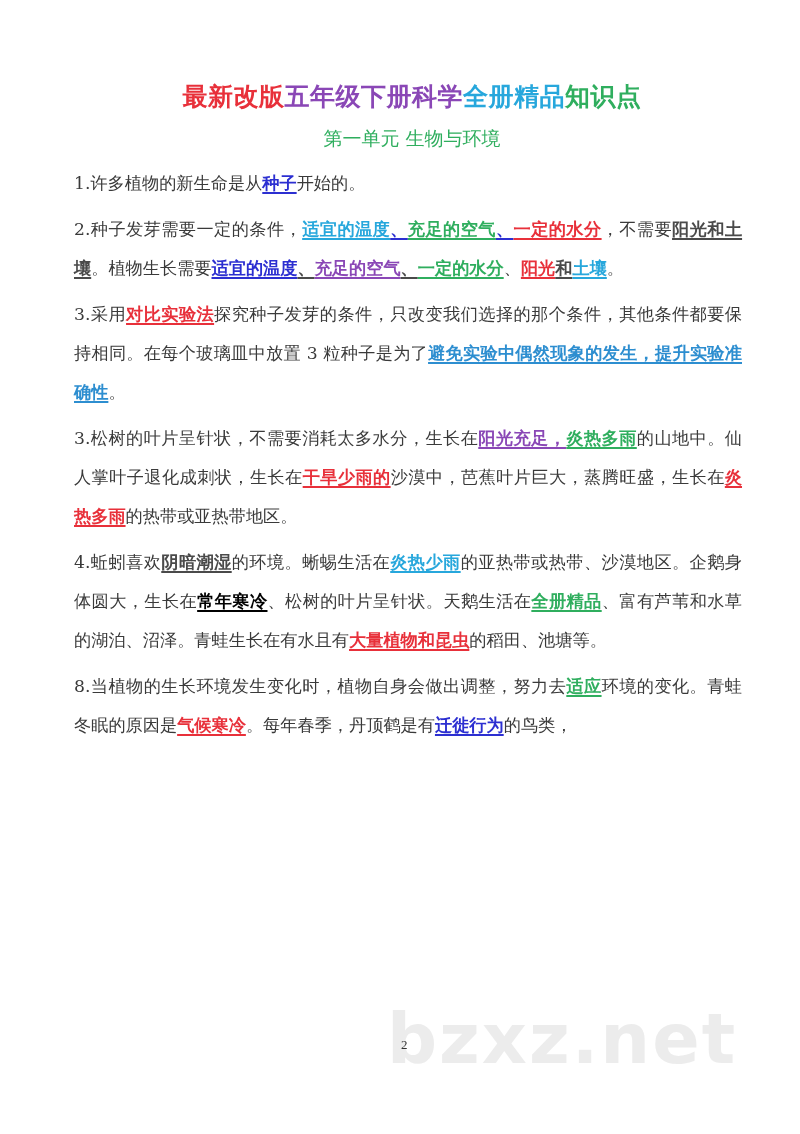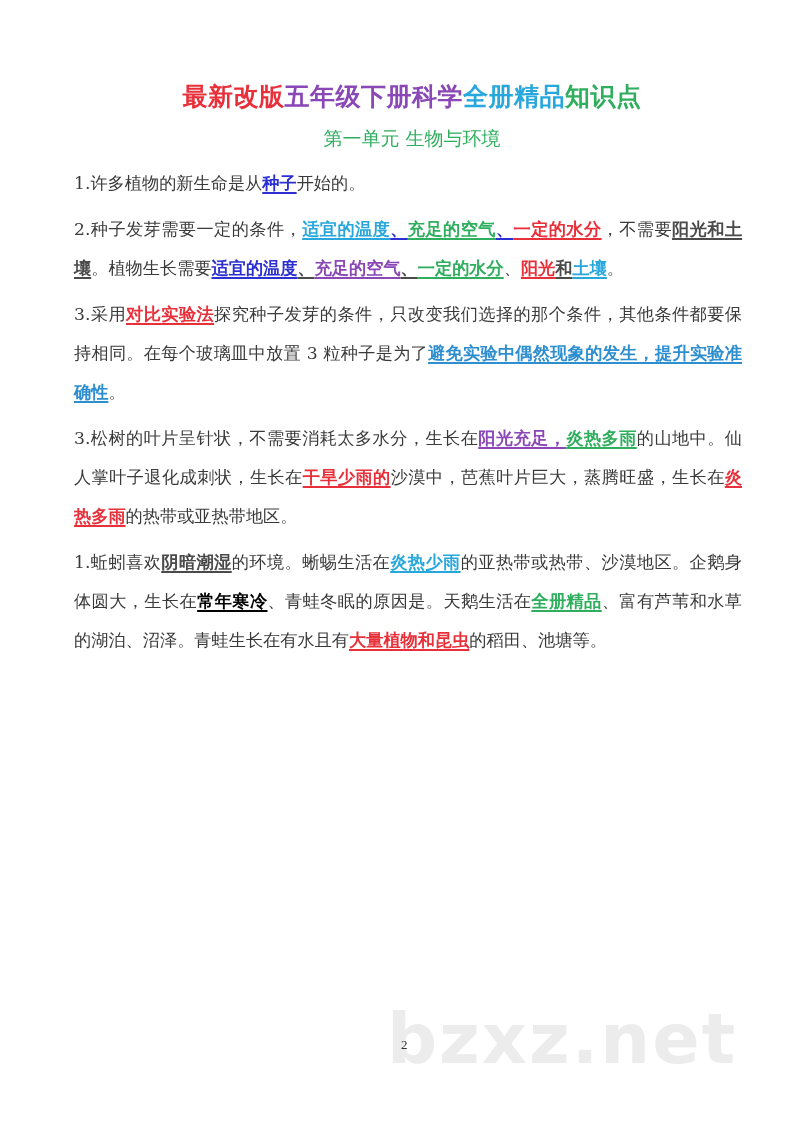--- a/index.html
+++ b/index.html
@@ -96,17 +96,18 @@
 <body>
 
 <div class="page">
   <div class="title"><span style="color: rgb(232, 48, 58);">最新改版</span><span style="color: rgb(138, 71, 182);">五年级下册科学</span><span style="color: rgb(39, 167, 220);">全册精品</span><span style="color: rgb(47, 174, 94);">知识点</span></div>
   <div class="subtitle">第一单元 生物与环境</div>
   <div class="body-text">
       <div class="para"><span>1.许多植物的新生命是从</span><span class="hl c-blue">种子</span><span>开始的。</span></div>
       <div class="para"><span>2.种子发芽需要一定的条件，</span><span class="hl c-cyan">适宜的温度</span><span class="hl c-blue">、</span><span class="hl c-green">充足的空气</span><span class="hl c-blue">、</span><span class="hl c-red">一定的水分</span><span>，不需要</span><span class="hl c-gray">阳光和土壤</span><span>。植物生长需要</span><span class="hl c-blue">适宜的温度</span><span class="hl c-gray">、</span><span class="hl c-purple">充足的空气</span><span class="hl c-gray">、</span><span class="hl c-green">一定的水分</span><span>、</span><span class="hl c-red">阳光</span><span class="hl c-gray">和</span><span class="hl c-cyan">土壤</span><span>。</span></div>
       <div class="para"><span>3.采用</span><span class="hl c-red">对比实验法</span><span>探究种子发芽的条件，只改变我们选择的那个条件，其他条件都要保持相同。在每个玻璃皿中放置 3 粒种子是为了</span><span class="hl c-teal">避免实验中偶然现象的发生，提升实验准确性</span><span>。</span></div>
       <div class="para"><span>3.松树的叶片呈针状，不需要消耗太多水分，生长在</span><span class="hl c-purple">阳光充足，</span><span class="hl c-green">炎热多雨</span><span>的山地中。仙人掌叶子退化成刺状，生长在</span><span class="hl c-red">干旱少雨的</span><span>沙漠中，芭蕉叶片巨大，蒸腾旺盛，生长在</span><span class="hl c-red">炎热多雨</span><span>的热带或亚热带地区。</span></div>
-      <div class="para"><span>1.蚯蚓喜欢</span><span class="hl c-gray">阴暗潮湿</span><span>的环境。蜥蜴生活在</span><span class="hl c-cyan">炎热少雨</span><span>的亚热带或热带、沙漠地区。企鹅身体圆大，生长在</span><span class="hl c-navy">常年寒冷</span><span>、青蛙冬眠的原因是。天鹅生活在</span><span class="hl c-green">全册精品</span><span>、富有芦苇和水草的湖泊、沼泽。青蛙生长在有水且有</span><span class="hl c-red">大量植物和昆虫</span><span>的稻田、池塘等。</span></div>
+      <div class="para"><span>4.蚯蚓喜欢</span><span class="hl c-gray">阴暗潮湿</span><span>的环境。蜥蜴生活在</span><span class="hl c-cyan">炎热少雨</span><span>的亚热带或热带、沙漠地区。企鹅身体圆大，生长在</span><span class="hl c-navy">常年寒冷</span><span>、松树的叶片呈针状。天鹅生活在</span><span class="hl c-green">全册精品</span><span>、富有芦苇和水草的湖泊、沼泽。青蛙生长在有水且有</span><span class="hl c-red">大量植物和昆虫</span><span>的稻田、池塘等。</span></div>
+      <div class="para"><span>8.当植物的生长环境发生变化时，植物自身会做出调整，努力去</span><span class="hl c-green">适应</span><span>环境的变化。青蛙冬眠的原因是</span><span class="hl c-red">气候寒冷</span><span>。每年春季，丹顶鹤是有</span><span class="hl c-blue">迁徙行为</span><span>的鸟类，</span></div>
     </div>
   <div class="watermark">bzxz.net</div>
   <div class="page-num">2</div>
 </div>
 
 </body></html>

